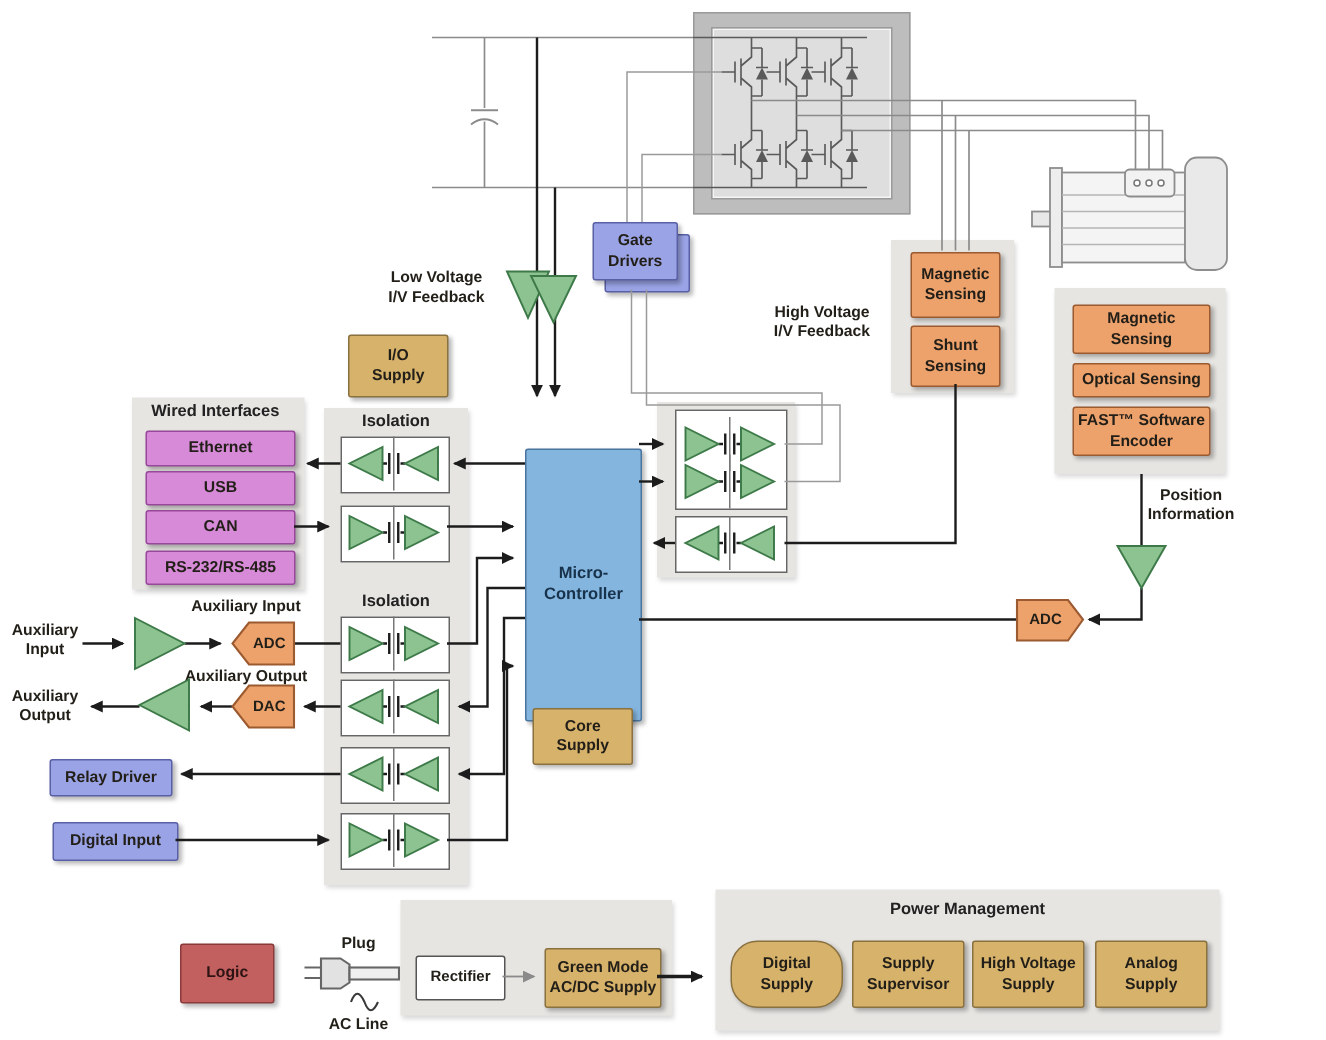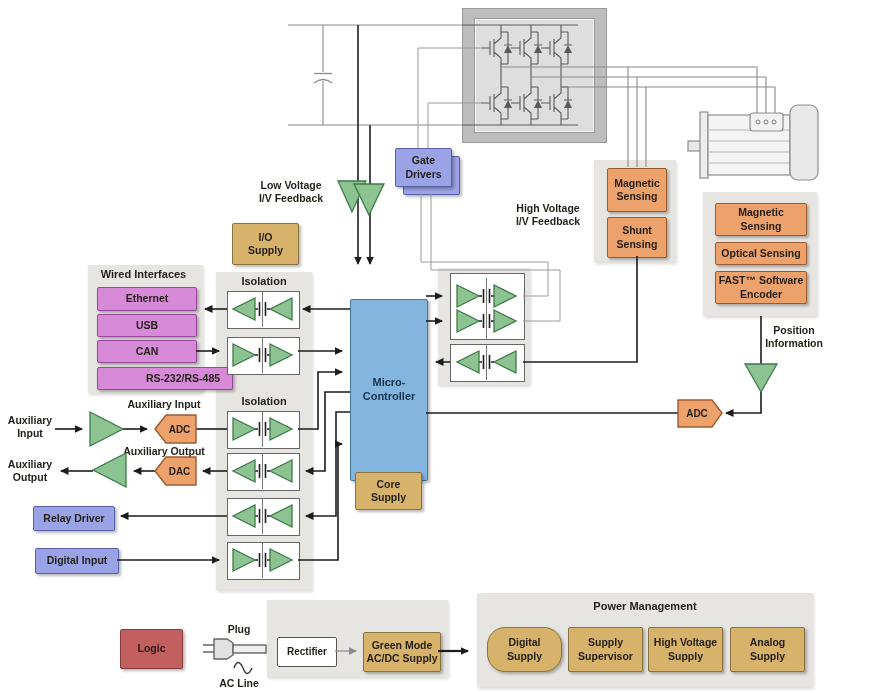--- a/index.html
+++ b/index.html
@@ -64,21 +64,21 @@
 
   <div class="blk orange" style="left:715px;top:203px;width:90px;height:31px;">Magnetic
 Sensing</div>
   <div class="blk orange" style="left:715px;top:242px;width:90px;height:21px;">Optical Sensing</div>
   <div class="blk orange" style="left:715px;top:271px;width:90px;height:31px;">FAST™ Software
 Encoder</div>
 
   <div class="blk magenta" style="left:97px;top:287px;width:98px;height:22px;">Ethernet</div>
   <div class="blk magenta" style="left:97px;top:314px;width:98px;height:21px;">USB</div>
   <div class="blk magenta" style="left:97px;top:340px;width:98px;height:21px;">CAN</div>
-  <div class="blk magenta" style="left:97px;top:367px;width:98px;height:21px;padding-left:36px;">RS-232/RS-485</div>
+  <div class="blk magenta" style="left:97px;top:367px;width:98px;height:21px;">RS-232/RS-485</div>
 
   <div class="wbox" style="left:227px;top:291px;width:71px;height:36px;"></div>
   <div class="wbox" style="left:227px;top:337px;width:71px;height:36px;"></div>
   <div class="wbox" style="left:227px;top:411px;width:71px;height:36px;"></div>
   <div class="wbox" style="left:227px;top:453px;width:71px;height:36px;"></div>
   <div class="wbox" style="left:227px;top:498px;width:71px;height:36px;"></div>
   <div class="wbox" style="left:227px;top:542px;width:71px;height:36px;"></div>
 
   <div class="wbox" style="left:450px;top:273px;width:73px;height:65px;"></div>
   <div class="wbox" style="left:450px;top:344px;width:73px;height:36px;"></div>

